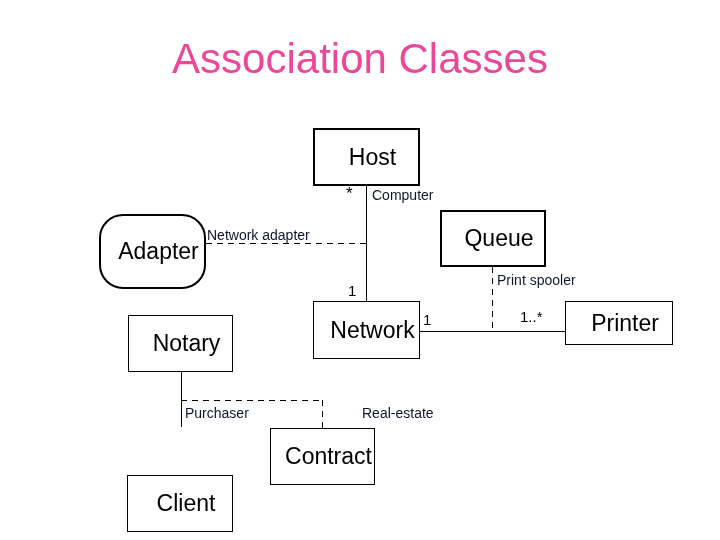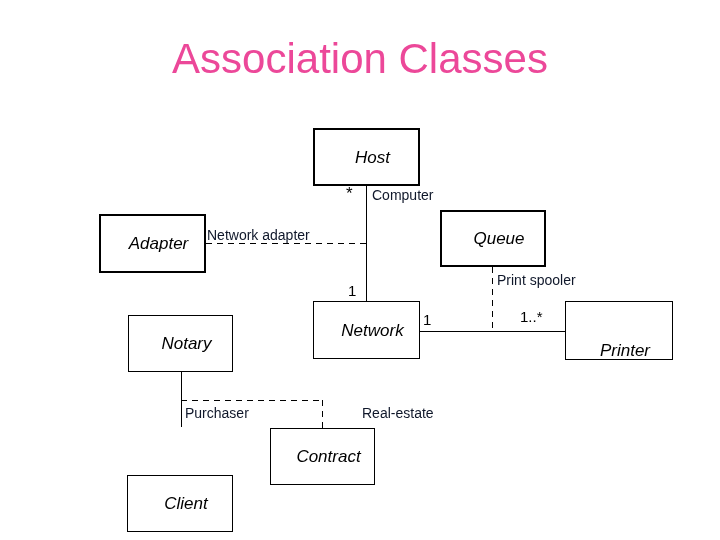--- a/index.html
+++ b/index.html
@@ -31,32 +31,31 @@
     position: absolute;
     background: #ffffff;
     border: 1px solid #000000;
     display: flex;
     align-items: center;
     justify-content: center;
     box-sizing: border-box;
   }
   .uml-box.bw2 { border-width: 2px; }
   .uml-box .box-label {
-    font-size: 17px;
+    font-size: 23px;
     line-height: 1;
     transform: translateX(6px);
     white-space: nowrap;
-    font-style: italic;
   }
   .box-host     { left: 313px; top: 128px; width: 107px; height: 58px; }
-  .box-adapter  { left:  99px; top: 214px; width: 107px; height: 59px; }
+  .box-adapter  { left:  99px; top: 214px; width: 107px; height: 75px; border-radius: 24px; }
   .box-queue    { left: 440px; top: 210px; width: 106px; height: 57px; }
   .box-notary   { left: 128px; top: 315px; width: 105px; height: 57px; text-align: center; }
   .box-network  { left: 313px; top: 301px; width: 107px; height: 58px; }
-  .box-printer  { left: 565px; top: 301px; width: 108px; height: 59px; align-items: flex-end; }
+  .box-printer  { left: 565px; top: 301px; width: 108px; height: 44px; }
   .box-client   { left: 127px; top: 427px; width: 106px; height: 57px; margin-top: 48px; }
   .box-contract { left: 270px; top: 428px; width: 105px; height: 57px; }
 
   .line { position: absolute; }
   .solid-v { width: 1px; background: #000000; }
   .solid-h { height: 1px; background: #000000; }
   .dash-h {
     height: 1px;
     background: repeating-linear-gradient(to right, #000000 0 6px, transparent 6px 11px);
   }

